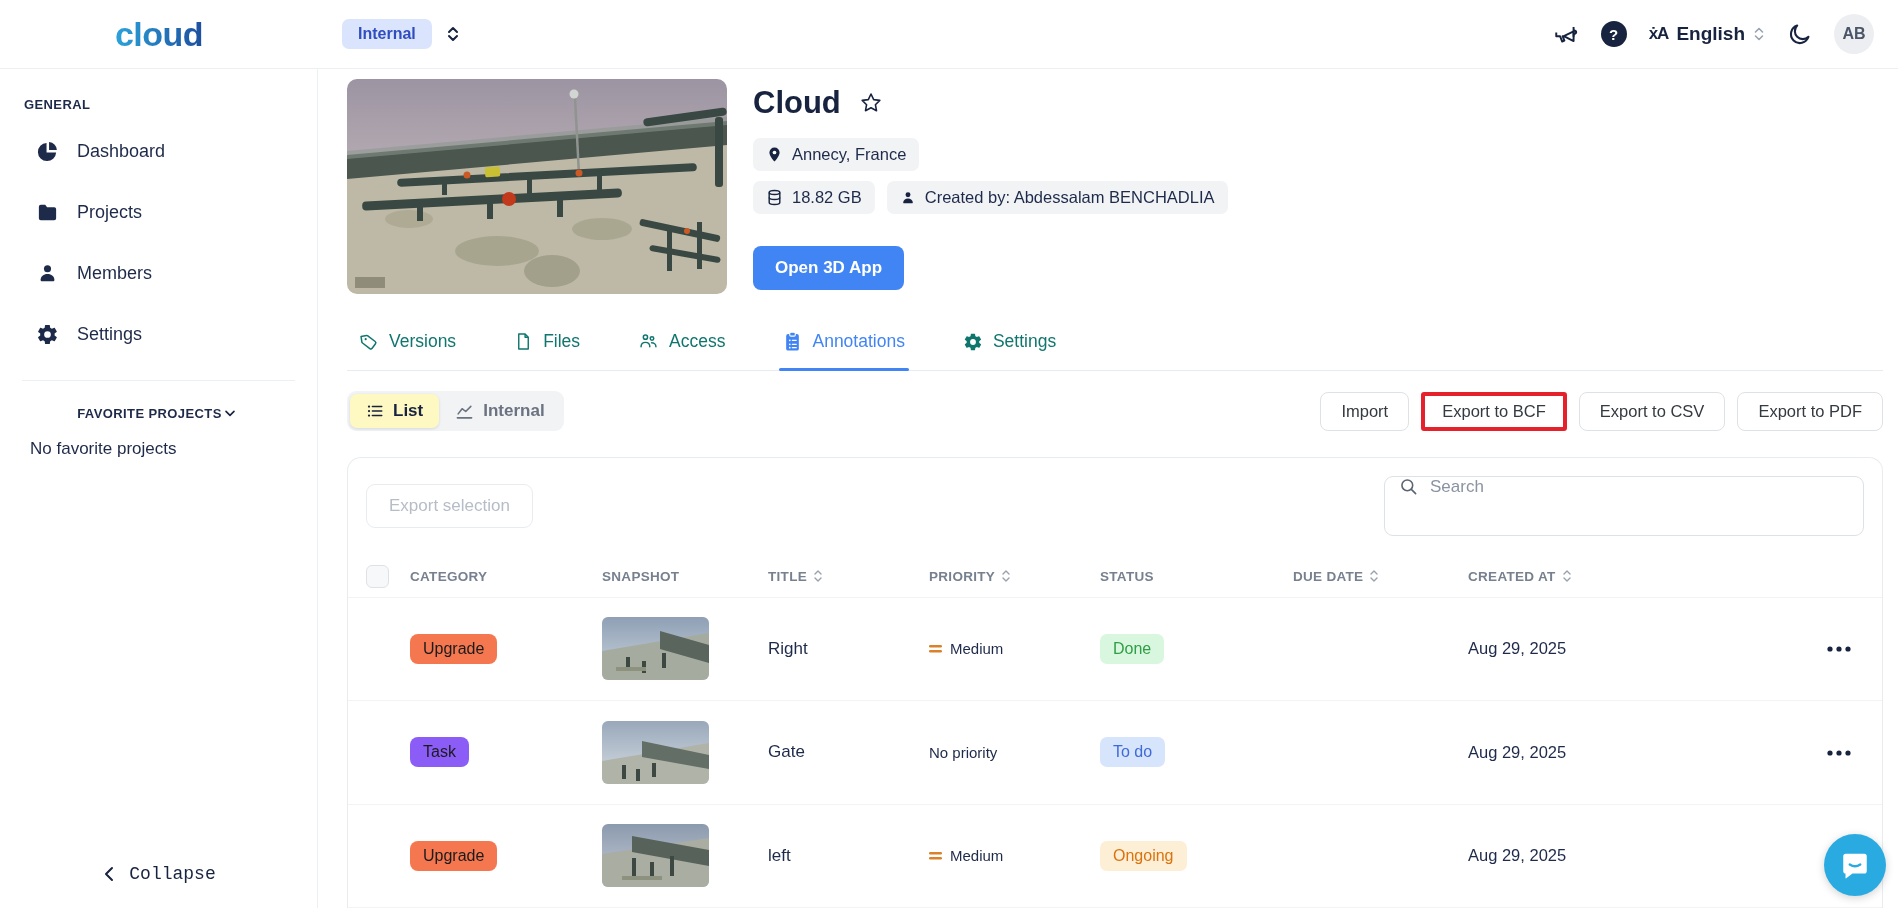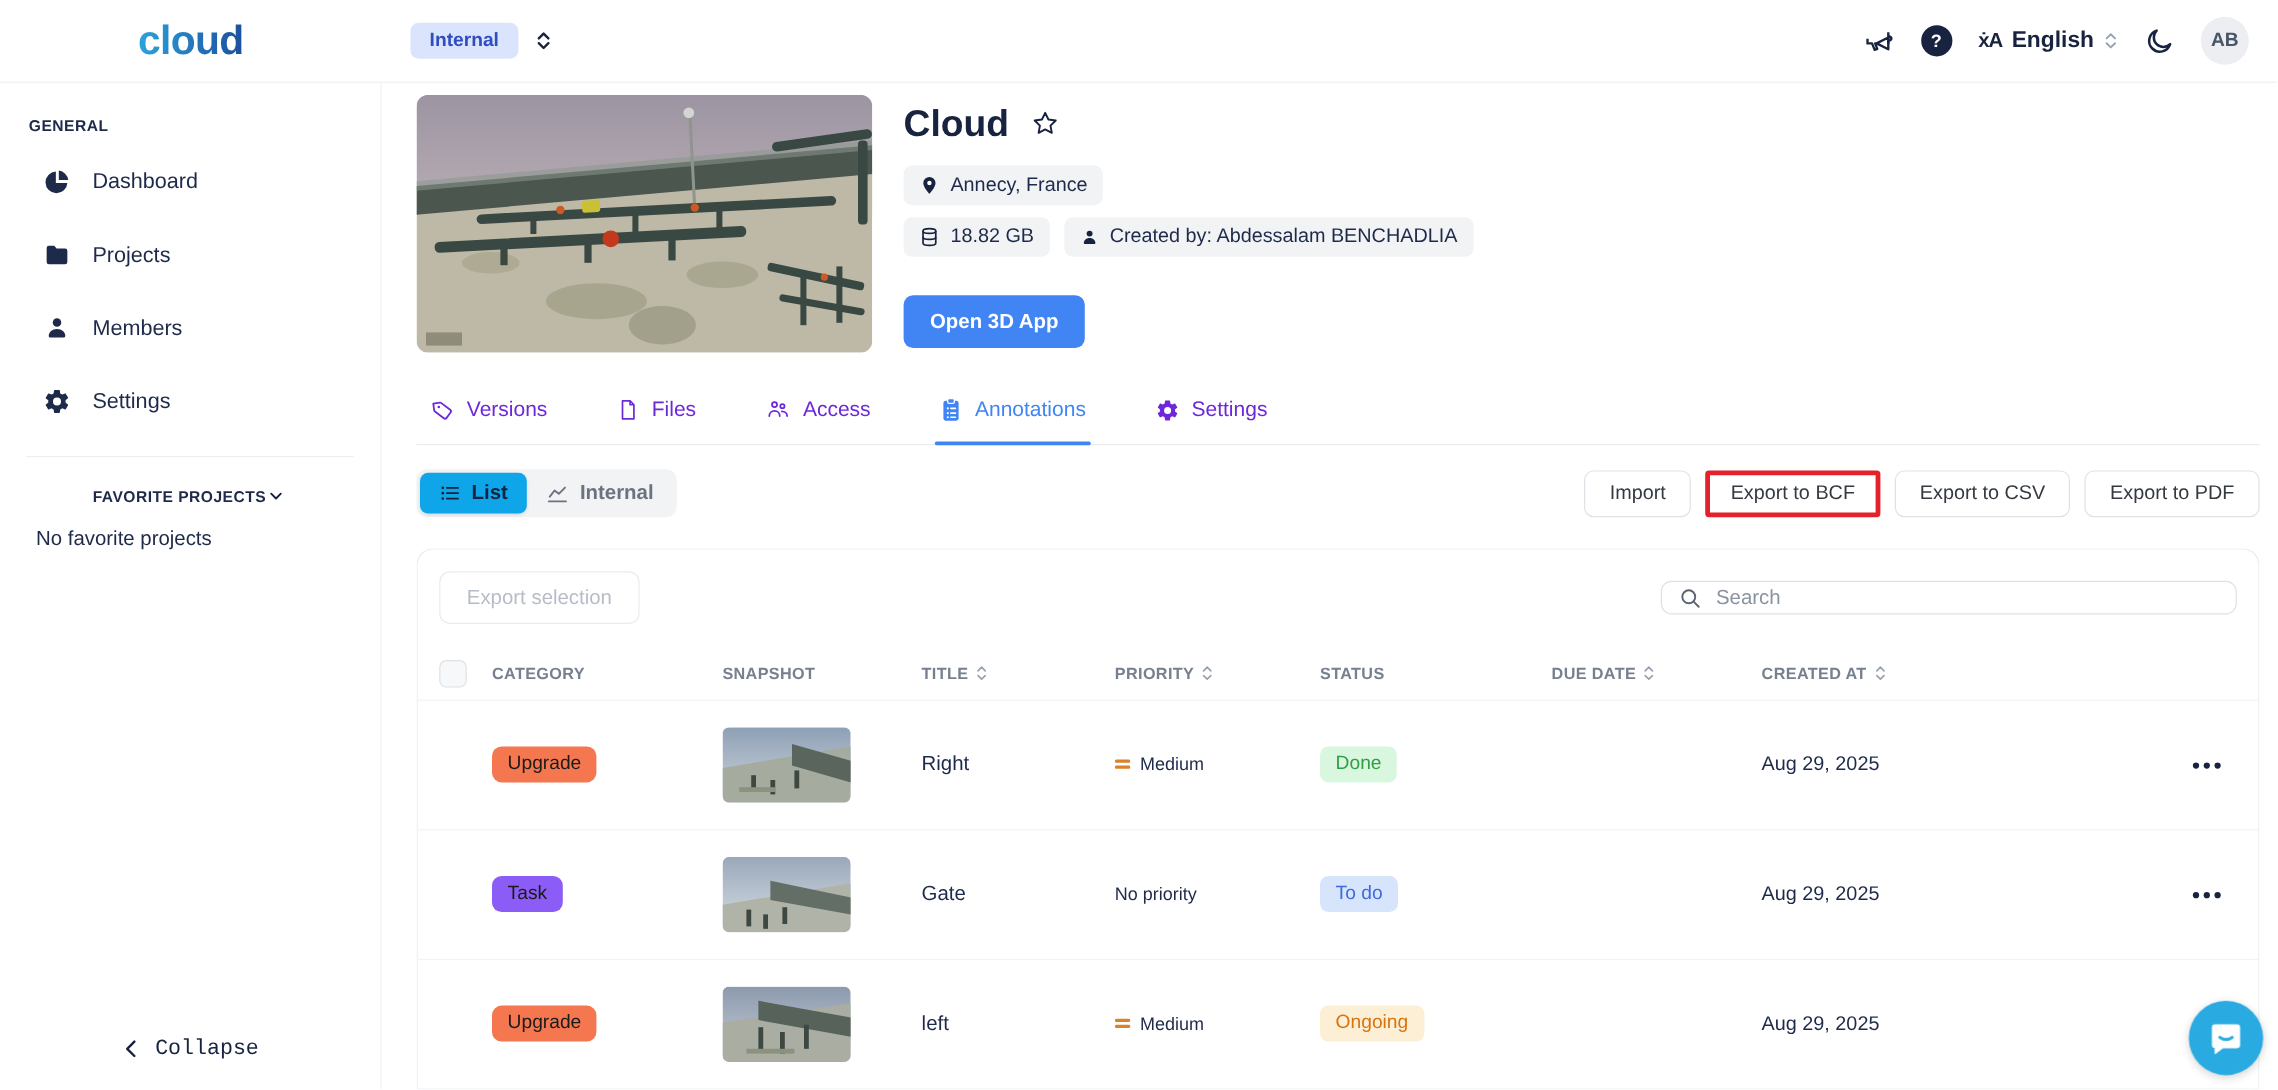--- a/index.html
+++ b/index.html
@@ -49,44 +49,44 @@
   .title-row { display:flex; align-items:center; gap:18px; }
   .title-row h1 { font-size:31px; font-weight:800; color:#17233f; }
   .pbadge { display:inline-flex; align-items:center; gap:9px; background:#f1f3f5; border-radius:7px;
     padding:7px 13px; font-size:16.5px; font-weight:500; color:#1e2a4a; }
   .badge-row { display:flex; gap:12px; margin-top:10px; }
   .loc-row { margin-top:17px; }
   .open-app { margin-top:32px; background:#4185f4; color:#fff; border:none; border-radius:8px;
     padding:12px 22px; font-size:17px; font-weight:600; cursor:pointer; font-family:inherit; }
 
   .tabs { display:flex; gap:50px; margin-top:23px; border-bottom:1px solid #e9ecef; padding-left:8px; }
-  .tab { display:flex; align-items:center; gap:10px; font-size:17.5px; font-weight:500; color:#6d28d9;
+  .tab { display:flex; align-items:center; gap:10px; font-size:17.5px; font-weight:500; color:#0f766e;
     padding:14px 4px 18px; cursor:pointer; position:relative; }
   .tab.active { color:#4185f4; }
   .tab.active::after { content:""; position:absolute; left:0; right:0; bottom:-1px; height:3px;
     background:#4185f4; border-radius:2px; }
 
   .toolbar { display:flex; align-items:center; justify-content:space-between; margin:20px 0 0; }
   .seg { background:#f1f3f5; border-radius:9px; padding:3px; display:flex; }
   .seg-btn { display:flex; align-items:center; gap:9px; font-size:17px; font-weight:600; color:#6b7280;
     padding:7px 16px; border-radius:7px; cursor:pointer; border:none; background:transparent; font-family:inherit; }
-  .seg-btn.active { background:#0ea5e9; color:#17233f; box-shadow:0 1px 3px rgba(20,30,60,.12); }
+  .seg-btn.active { background:#fef9c3; color:#17233f; box-shadow:0 1px 3px rgba(20,30,60,.12); }
   .tb-actions { display:flex; gap:12px; align-items:center; }
   .tb-btn { background:#fff; border:1px solid #dee2e6; border-radius:8px; padding:9px 20px;
     font-size:16.5px; font-weight:500; color:#343a40; cursor:pointer; font-family:inherit; }
   .tb-btn.highlight { border:4px solid #e5212b; border-radius:3px; padding:6px 17px; }
 
   
   .card { margin-top:26px; border:1px solid #e9ecef; border-bottom:none; border-radius:14px 14px 0 0;
     flex:1; min-height:0; display:flex; flex-direction:column; }
   .card-controls { display:flex; align-items:center; justify-content:space-between; padding:18px 18px 0; }
   .export-sel { background:#fff; border:1px solid #e9ecef; border-radius:9px; padding:11px 22px;
     font-size:17px; font-weight:500; color:#b6bdc7; cursor:default; font-family:inherit; }
-  .search-box { display:flex; align-items:center; gap:12px; border:1px solid #dee2e6; border-radius:9px;
-    width:480px; height:28px; padding:0 14px; color:#77818f; }
+  .search-box { display:flex; align-items:flex-start; gap:12px; border:1px solid #dee2e6; border-radius:9px;
+    width:480px; height:60px; padding:0 14px; color:#77818f; }
   .search-box input { border:none; outline:none; font-size:17px; flex:1; font-family:inherit; color:#1e2a4a; }
   .search-box input::placeholder { color:#8a93a1; }
 
   .grid { display:grid; grid-template-columns:62px 192px 166px 161px 171px 193px 175px 217px 1fr;
     align-items:center; }
   .thead { margin-top:20px; height:44px; font-size:13.5px; font-weight:700; color:#76808f;
     letter-spacing:.3px; border-bottom:1px solid #f1f3f5; }
   .th { display:flex; align-items:center; gap:6px; }
   .sel-all { width:23px; height:23px; border:1px solid #dee2e6; background:#f6f8fa; border-radius:6px;
     margin-left:18px; cursor:pointer; }

